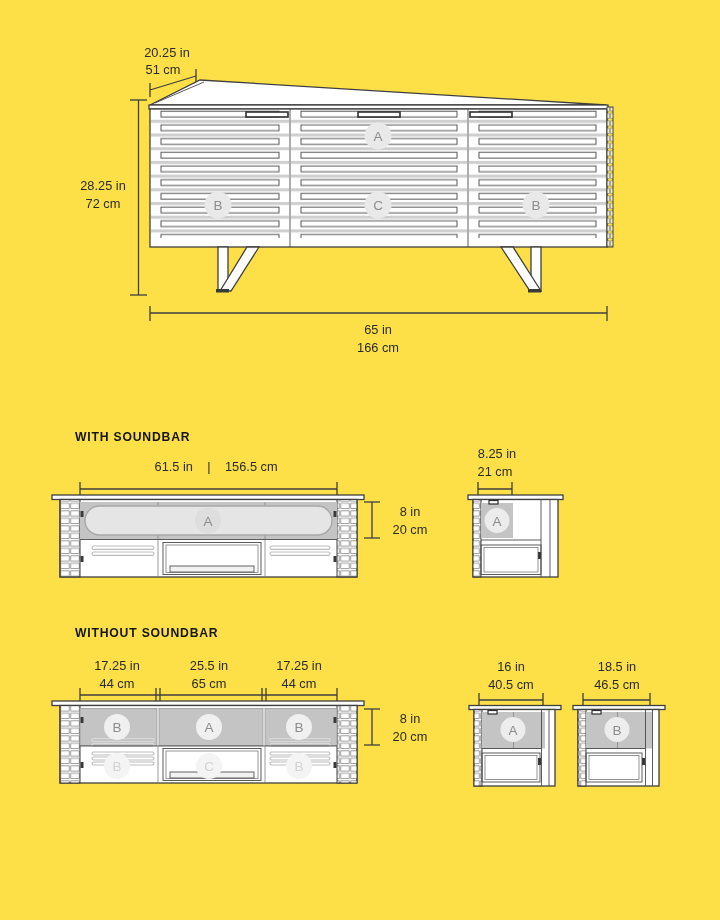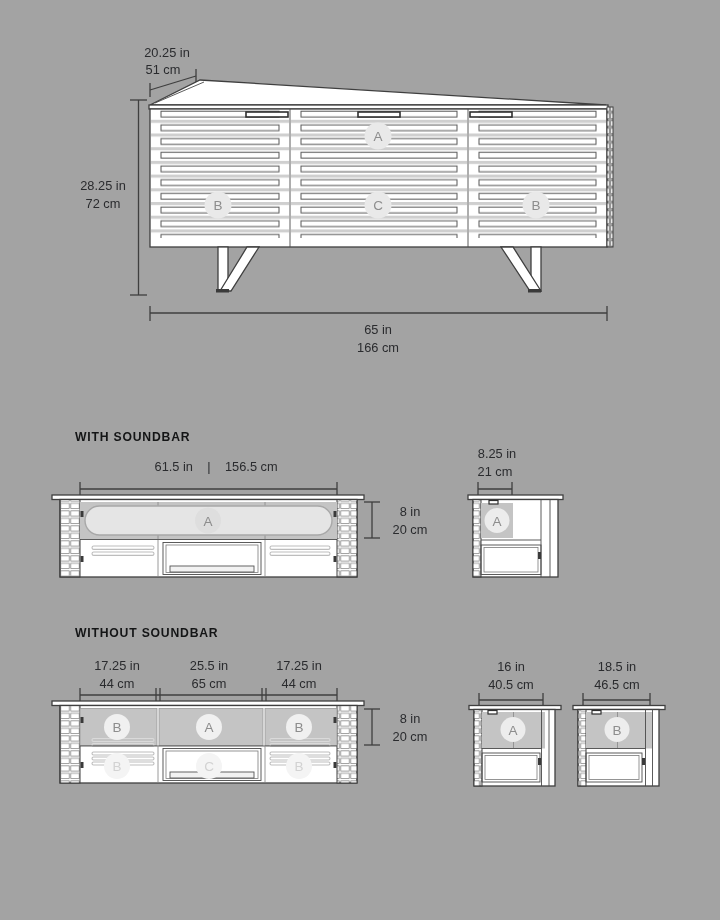--- a/index.html
+++ b/index.html
@@ -1,16 +1,16 @@
 <!DOCTYPE html>
 <html><head>
 <meta charset="utf-8">
 <style>
   html,body{margin:0;padding:0;background:#ffffff;}
-  .stage{position:relative;width:720px;height:920px;background:#a3a3a3;overflow:hidden;
+  .stage{position:relative;width:720px;height:920px;background:#fde047;overflow:hidden;
          font-family:"Liberation Sans", sans-serif;}
   svg{display:block;}
   .dim-text{font-size:12.8px;fill:#2a2b2e;}
   .heading{font-size:12.2px;font-weight:bold;fill:#141516;letter-spacing:.8px;}
   .badge-letter{font-size:13.5px;fill:#8d8d8d;}
   .badge-letter-faint{font-size:13.5px;fill:#d2d2d2;}
   .outline{fill:#ffffff;stroke:#3f3f3f;stroke-width:1.3;}
   .thin{fill:none;stroke:#4a4a4a;stroke-width:.9;}
   .dimline{stroke:#3f3f3f;stroke-width:1.3;fill:none;}
   .divider{stroke:#8f8f8f;stroke-width:.9;}

